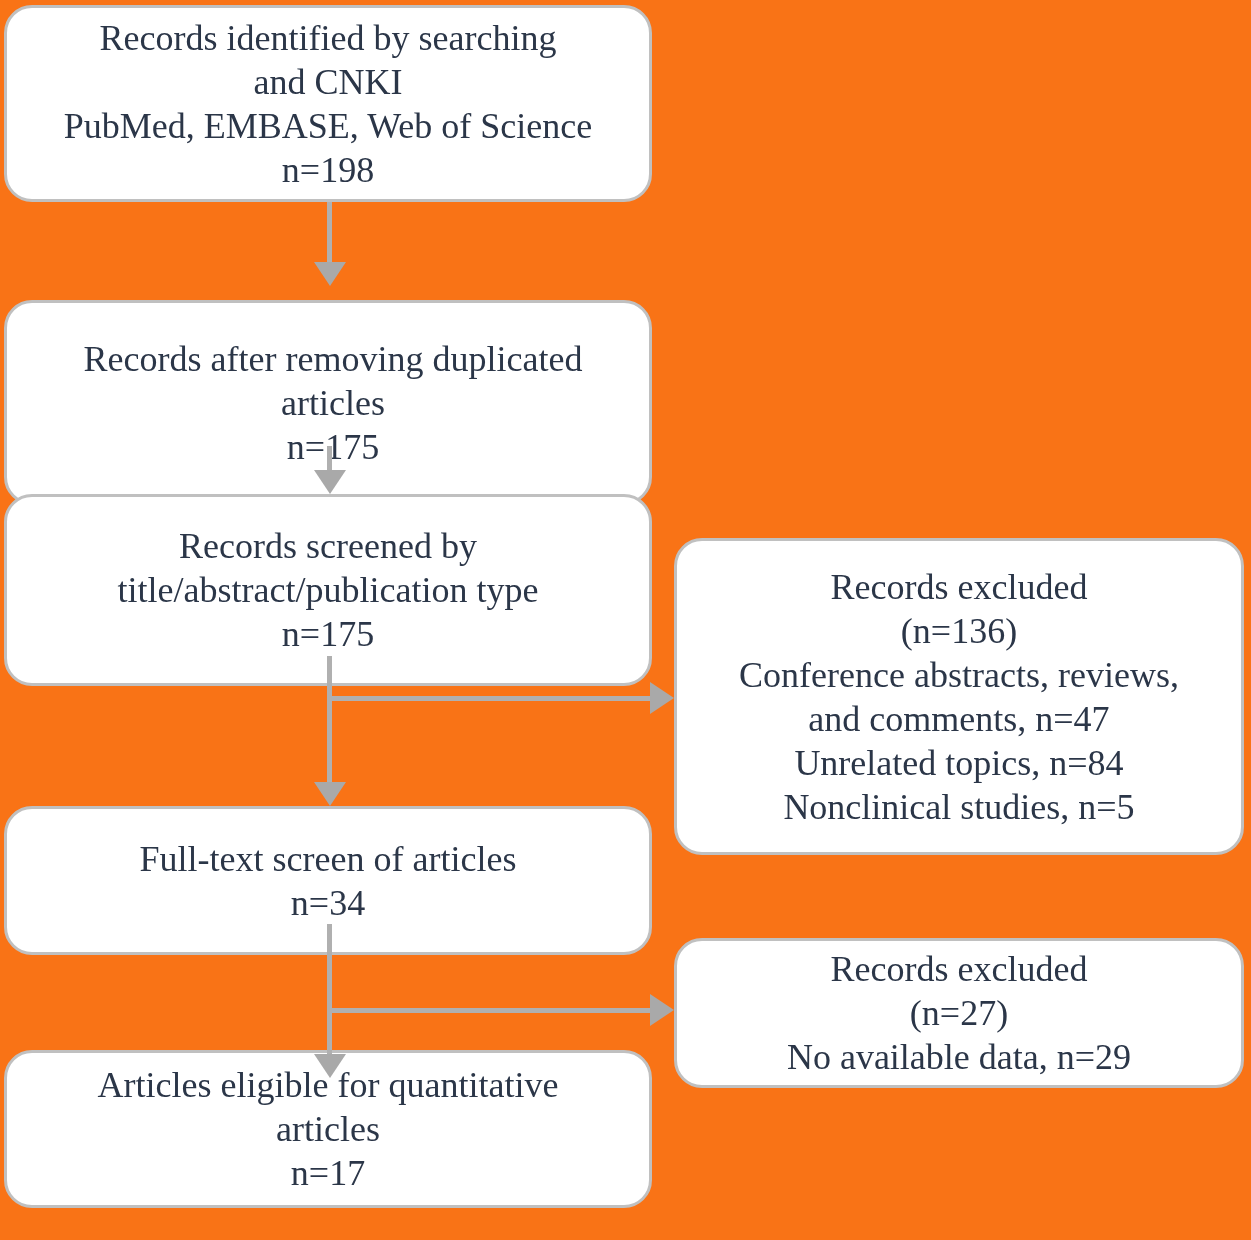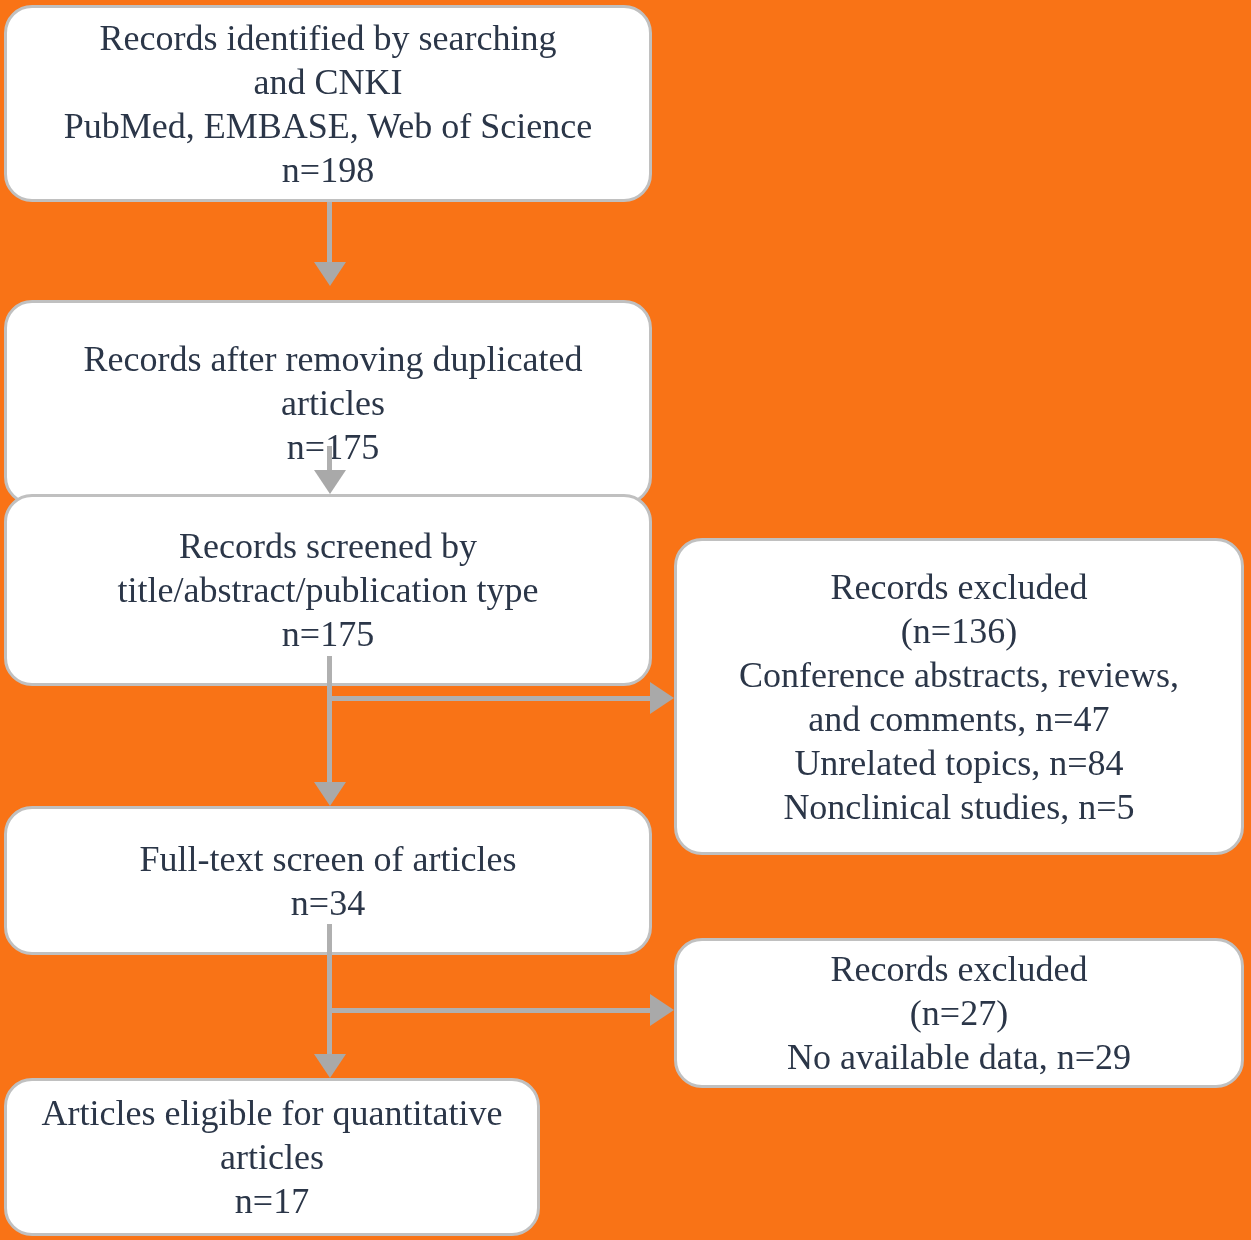--- a/index.html
+++ b/index.html
@@ -82,21 +82,21 @@
     <div class="line">Records screened by</div>
     <div class="line">title/abstract/publication type</div>
     <div class="line">n=175</div>
   </div>
 
   <div class="flowbox" style="left:4px; top:806px; width:648px; height:149px;">
     <div class="line">Full-text screen of articles</div>
     <div class="line">n=34</div>
   </div>
 
-  <div class="flowbox" style="left:4px; top:1078px; width:536px; height:158px;">
+  <div class="flowbox" style="left:4px; top:1050px; width:648px; height:158px;">
     <div class="line">Articles eligible for quantitative</div>
     <div class="line">articles</div>
     <div class="line">n=17</div>
   </div>
 
   <div class="flowbox" style="left:674px; top:538px; width:570px; height:317px;">
     <div class="line">Records excluded</div>
     <div class="line">(n=136)</div>
     <div class="line">Conference abstracts, reviews,</div>
     <div class="line">and comments, n=47</div>

